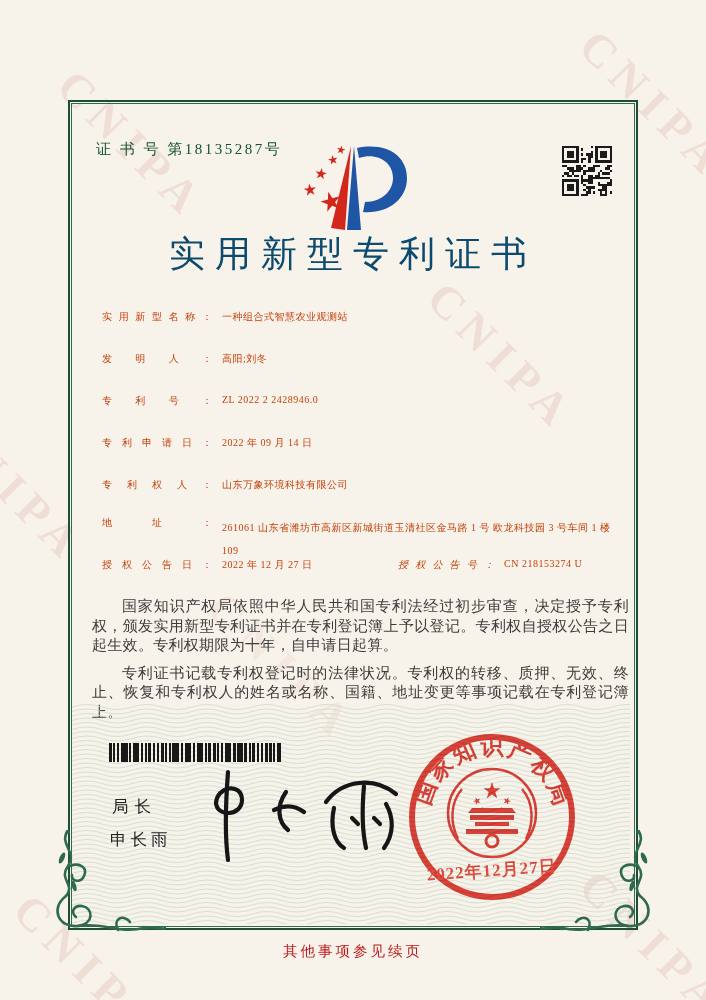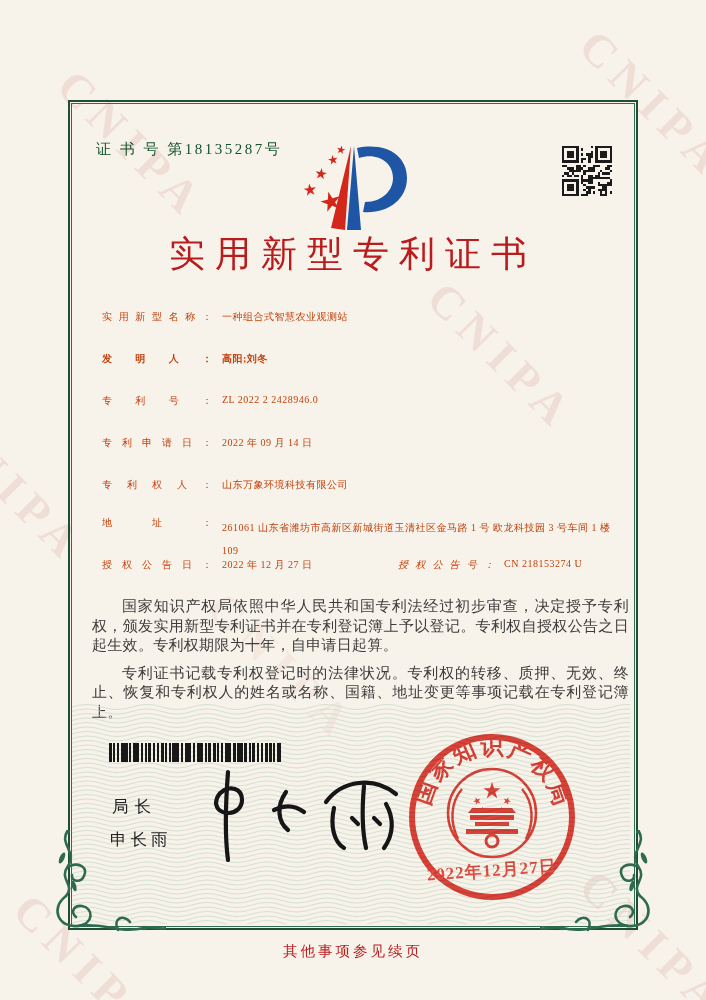--- a/index.html
+++ b/index.html
@@ -25,27 +25,27 @@
     position:absolute;z-index:1;left:68px;top:100px;width:566px;height:826px;
     border:2px solid #1f4d36;
   }
   .frame::after{content:"";position:absolute;inset:1px;border:1px solid #2f6b4f;pointer-events:none;}
   
   .certno{position:absolute;left:26px;top:38px;font-size:15px;letter-spacing:2.5px;color:#14532d;}
   .logo{position:absolute;left:215px;top:38px;}
   .qr{position:absolute;left:492px;top:44px;}
   .title{
     position:absolute;left:0;right:0;top:128px;text-align:center;
-    font-size:36px;letter-spacing:10px;color:#b91c1c;font-weight:500;white-space:nowrap;
+    font-size:36px;letter-spacing:10px;color:#0c4a6e;font-weight:500;white-space:nowrap;
   }
   
   .row{position:absolute;left:32px;font-size:10px;color:#c2410c;white-space:nowrap;}
   .lab{display:inline-block;width:110px;text-align:justify;text-align-last:justify;vertical-align:top;}
   .val{margin-left:10px;letter-spacing:.5px;}
-  .r1{top:208px;} .r2{top:250px;font-weight:bold;} .r3{top:292px;} .r4{top:334px;} .r5{top:376px;}
+  .r1{top:208px;} .r2{top:250px;} .r3{top:292px;} .r4{top:334px;} .r5{top:376px;}
   .r6{top:414px;white-space:normal;}
   .r6 .val{display:inline-block;width:392px;line-height:23px;vertical-align:top;}
   .r7{top:456px;}
   .pair2{position:absolute;left:296px;top:0;white-space:nowrap;}
   .pair2 .lab{width:96px;font-style:italic;}
   
   .bodytext{
     position:absolute;left:22px;top:487px;width:537px;
     font-size:15px;line-height:19.5px;color:#3c3c3c;text-align:justify;letter-spacing:.3px;
   }

